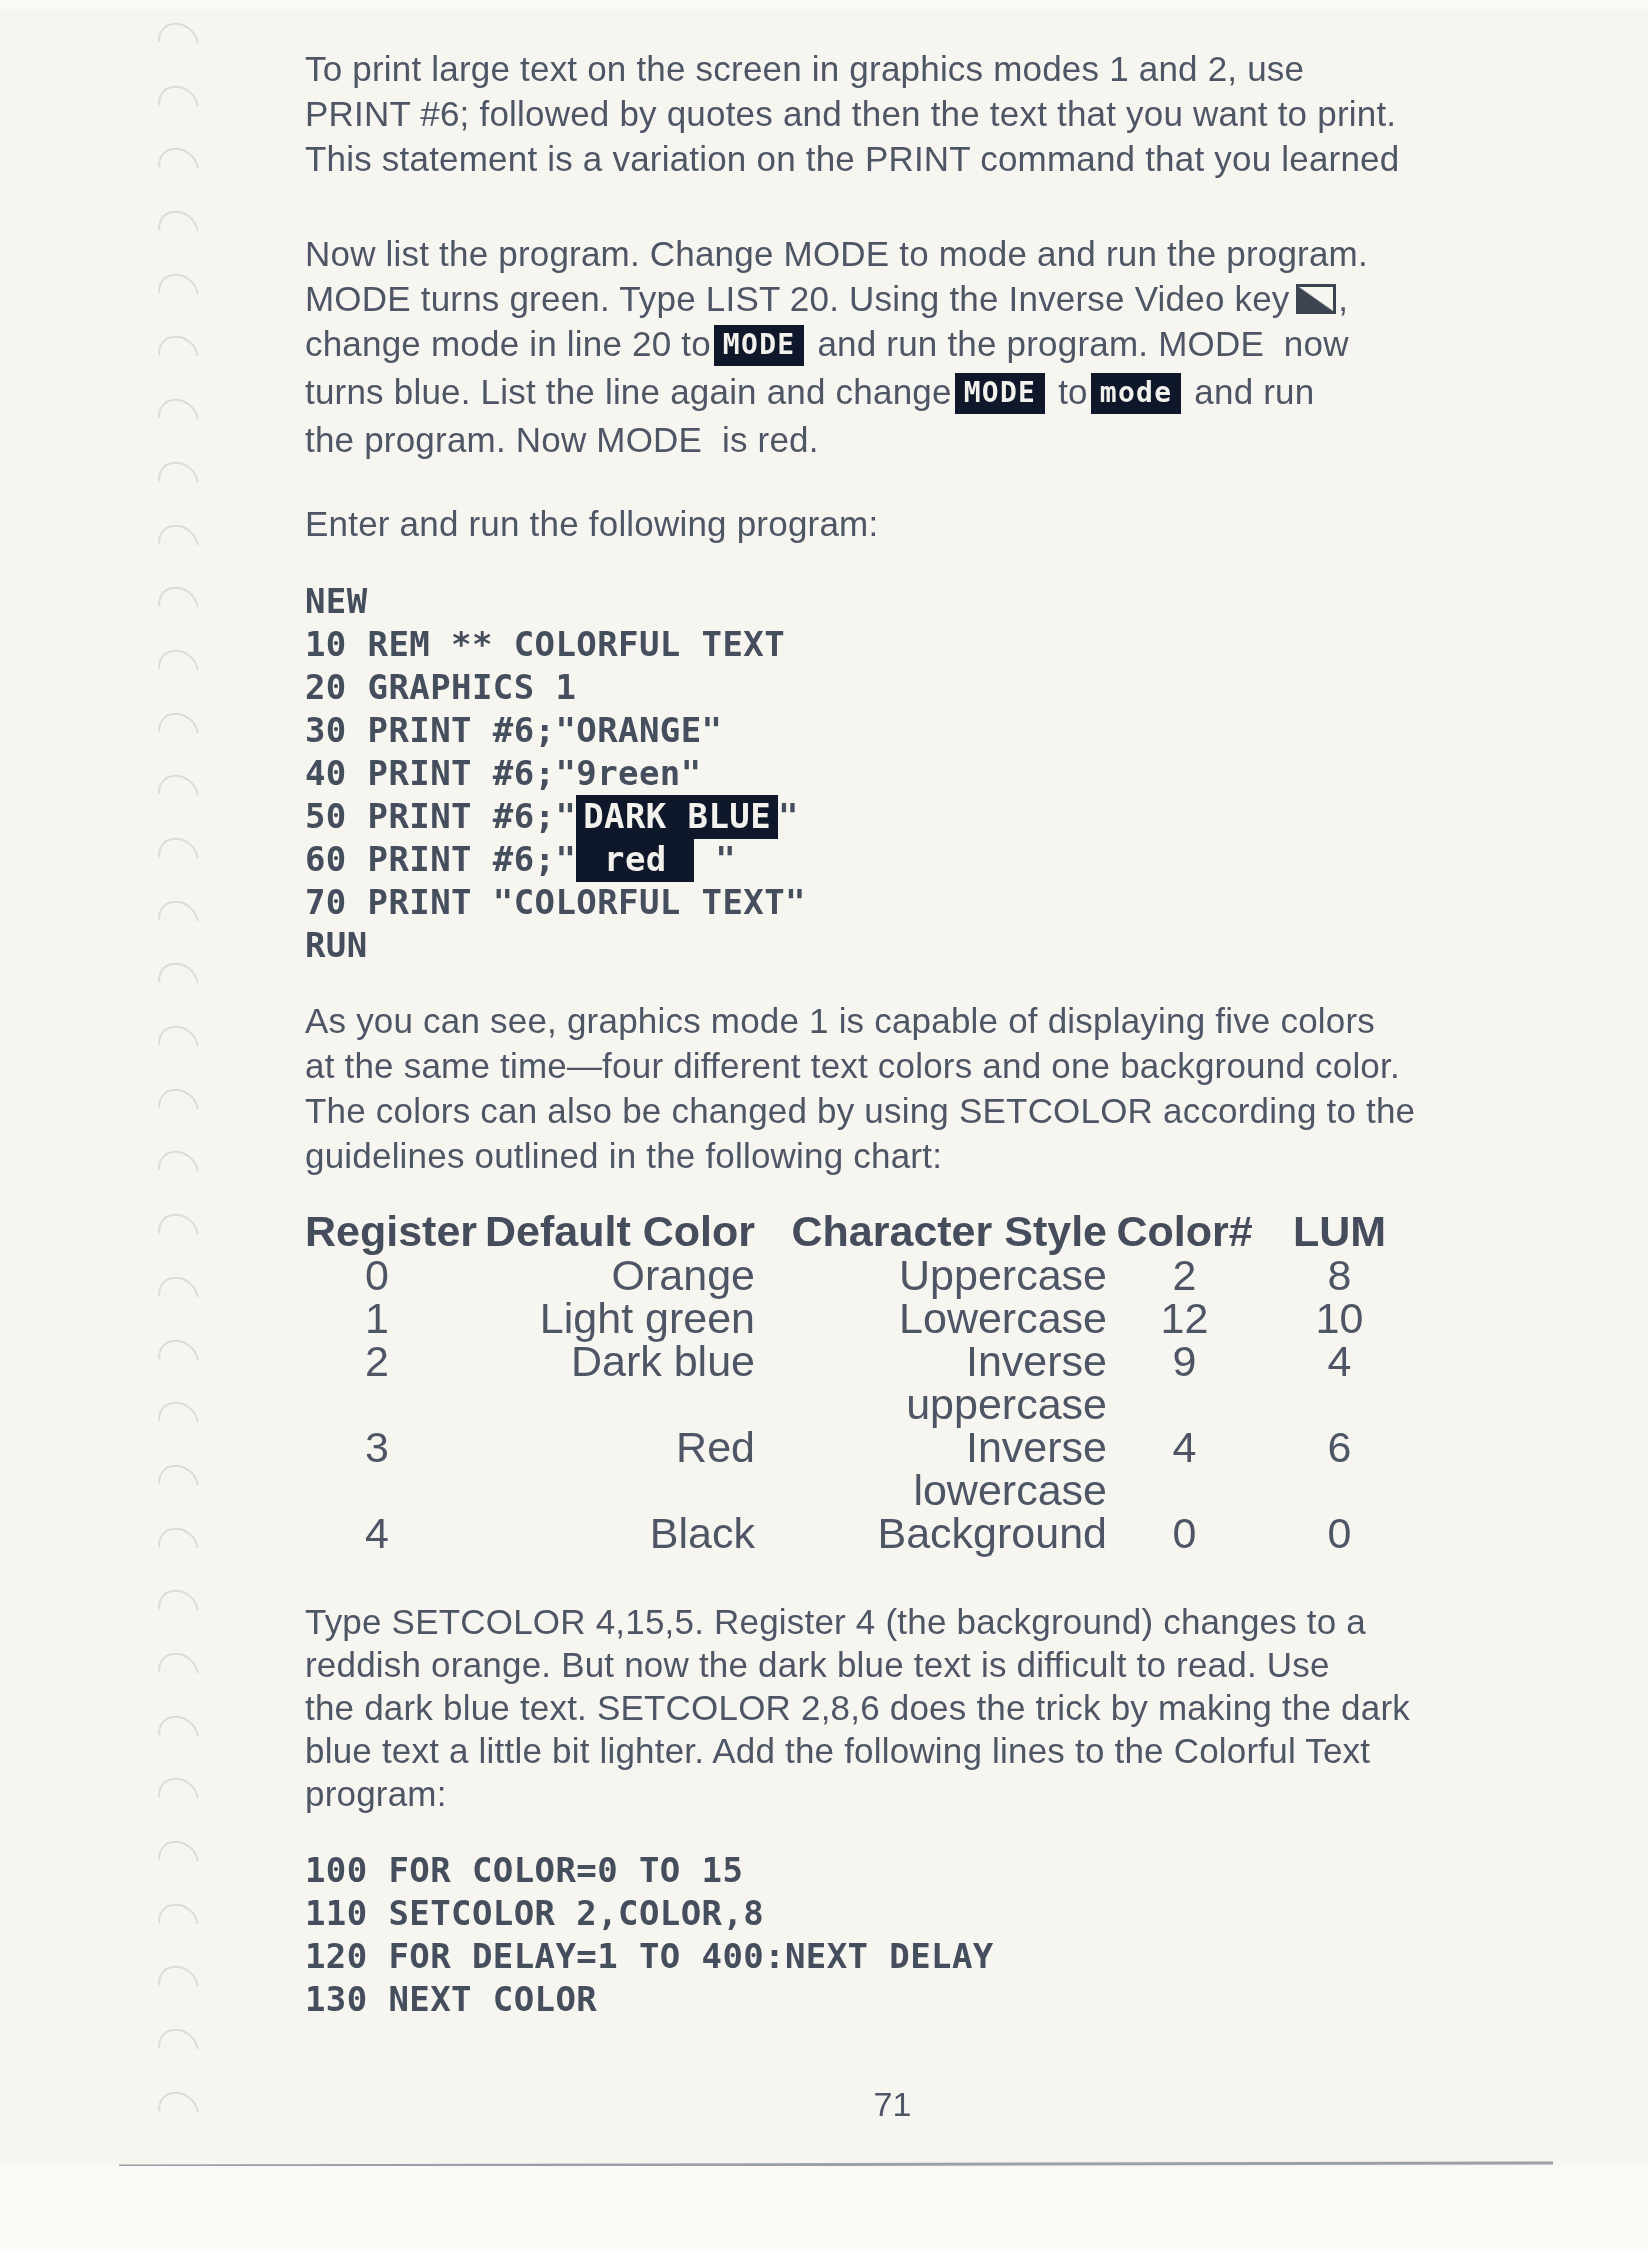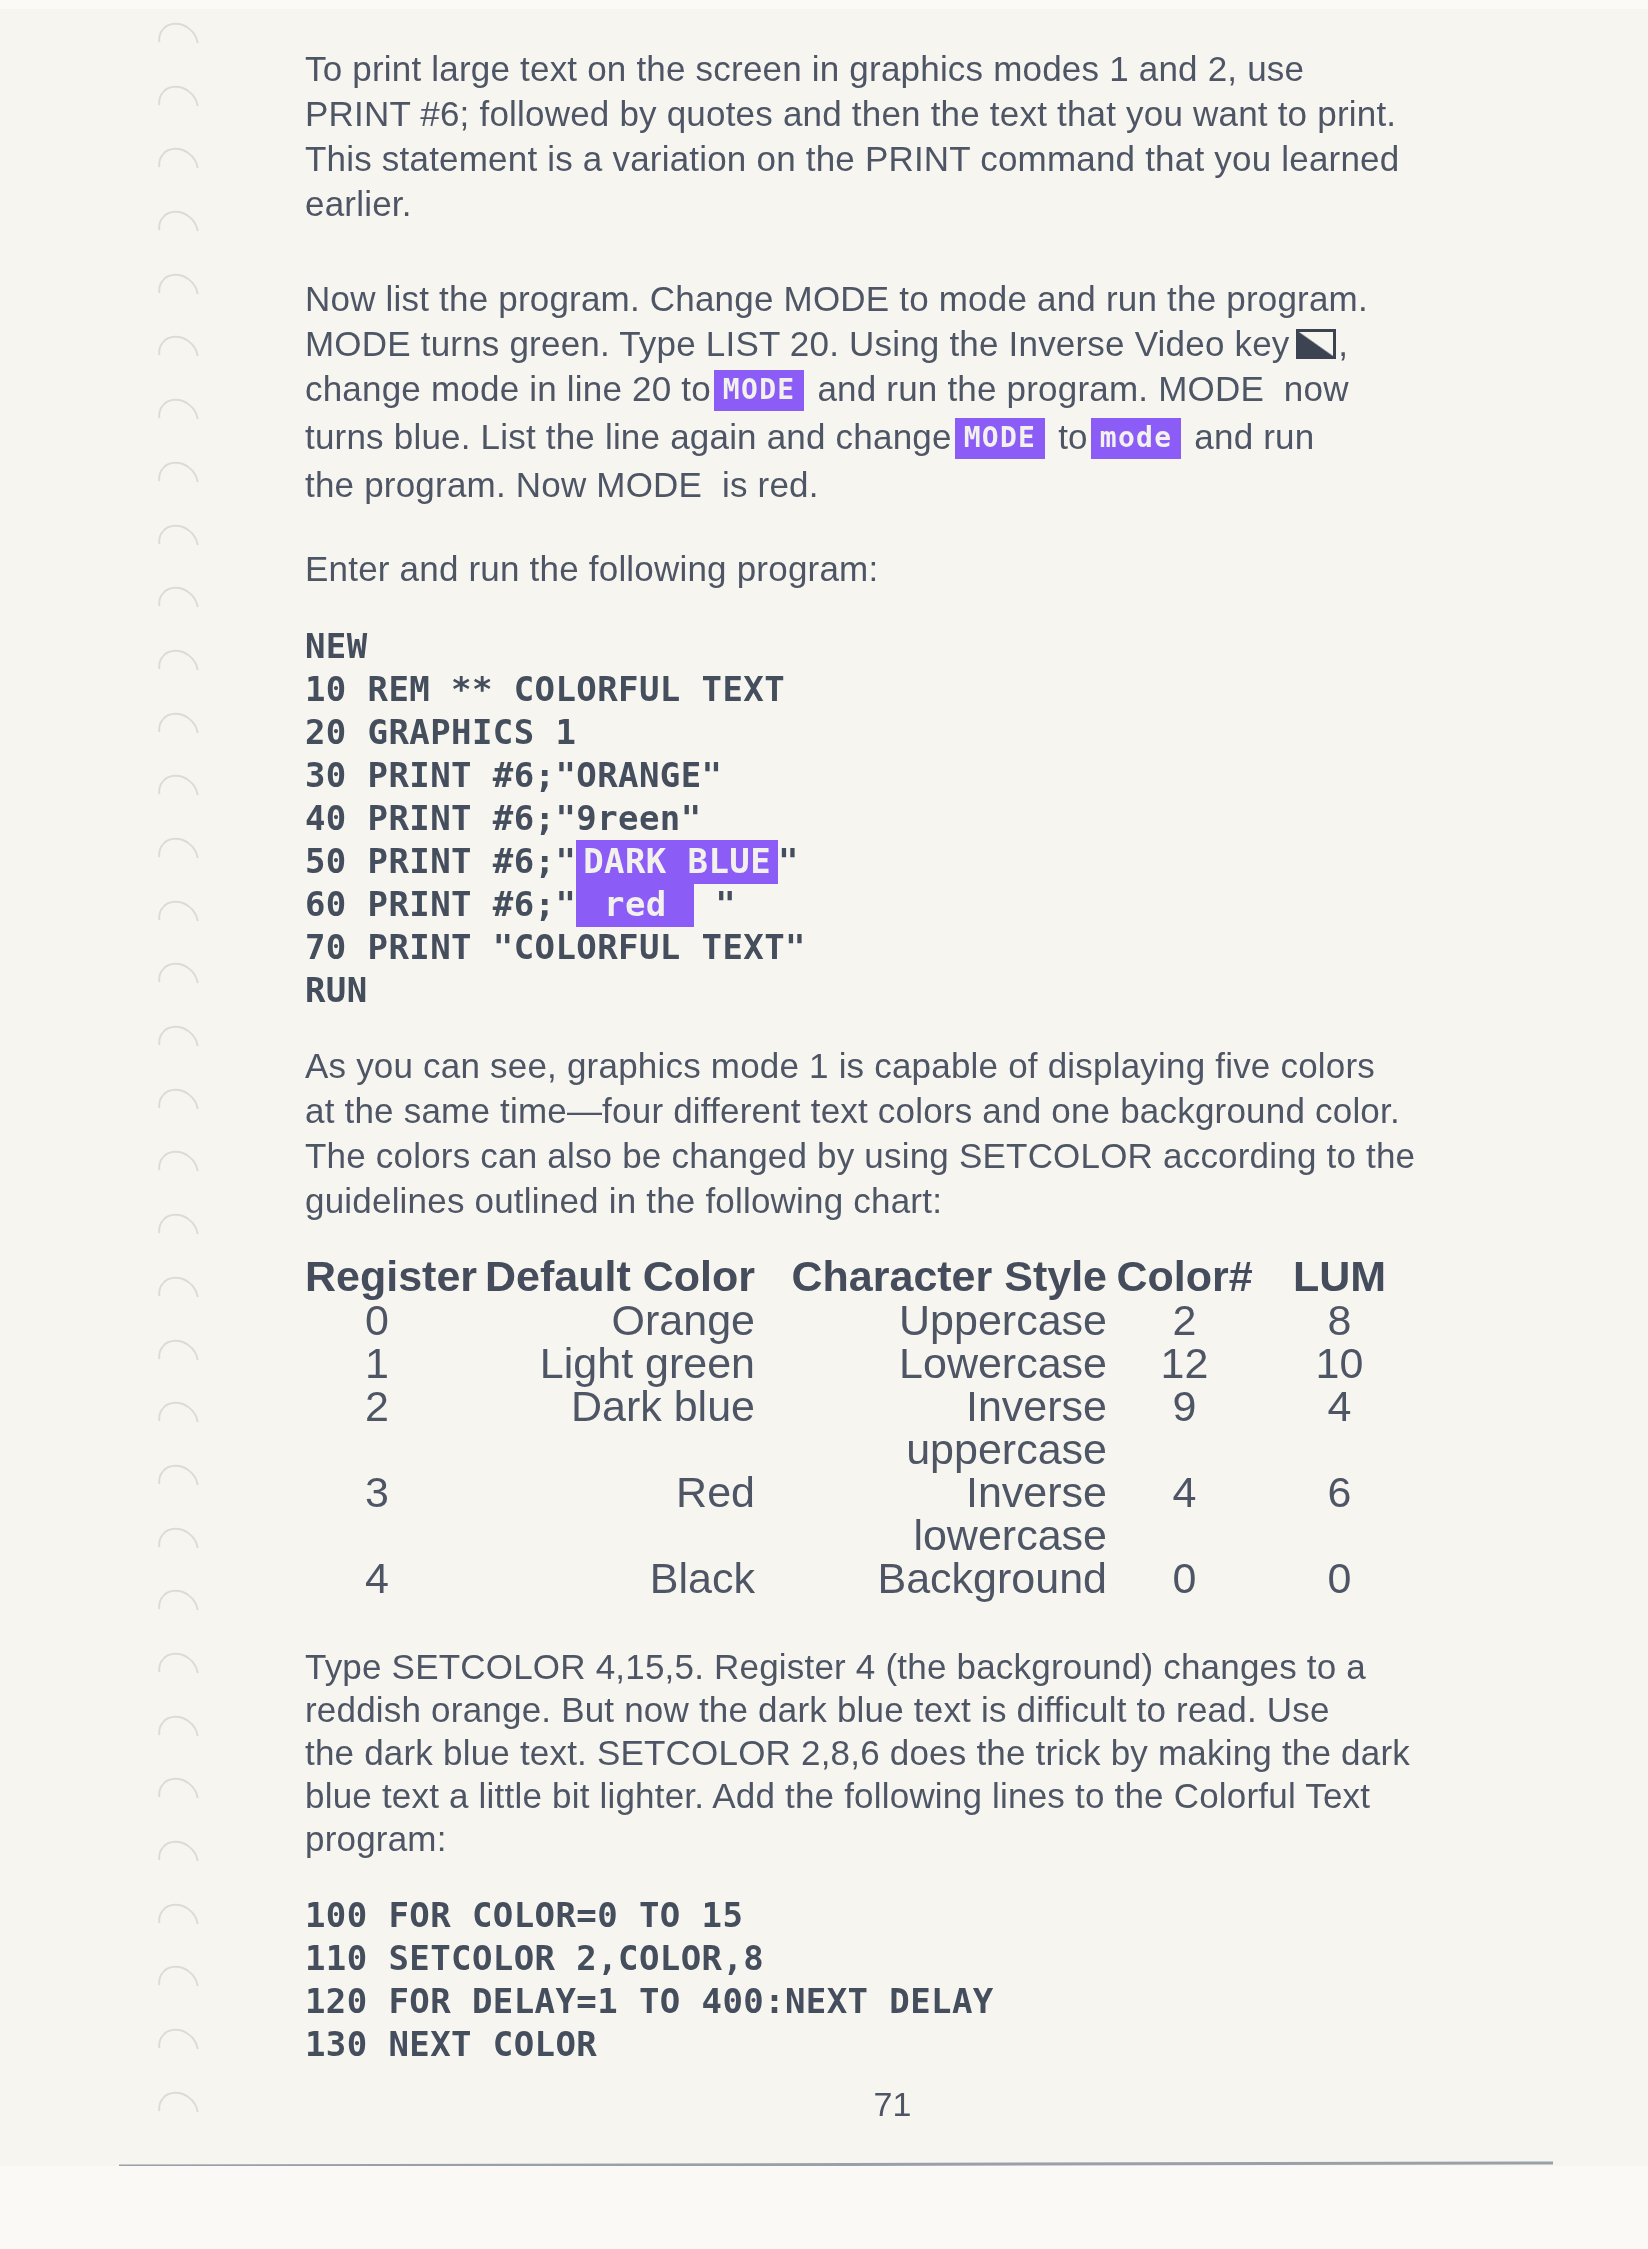--- a/index.html
+++ b/index.html
@@ -14,21 +14,21 @@
     position:absolute;left:157px;width:39px;height:33px;border-radius:50%;
     border:2.6px solid transparent;border-top-color:#d8d7d2;border-left-color:#d8d7d2;
     transform:rotate(40deg);opacity:.85;
   }
   #content{position:absolute;left:305px;top:0;width:1245px;}
   .para{font-size:35px;line-height:45px;letter-spacing:0.2px;}
   .para .line{white-space:pre;}
   .code{font-family:"DejaVu Sans Mono",monospace;font-weight:700;
         font-size:34px;line-height:43px;color:#454e5d;letter-spacing:0.4px;}
   .code .line{white-space:pre;}
-  .inv{background:#8b5cf6;color:#f2f1ec;white-space:pre;}
+  .inv{background:#0f172a;color:#f2f1ec;white-space:pre;}
   .para .inv{
     font-family:"DejaVu Sans Mono",monospace;font-weight:700;font-size:28px;
     letter-spacing:1.3px;padding:3.4px 8.6px 4.3px;margin:0 3.4px;position:relative;top:-1.7px;
   }
   .code .inv{padding:0.9px 6.9px 2.6px;}
   .key-icon{
     display:inline-block;width:34px;height:24px;margin:0 1.7px 0 6.9px;vertical-align:-2.6px;
     border:3.4px solid #3c4452;
     background:linear-gradient(to top right,#3c4452 48%,#f7f5f0 52%);
   }
@@ -96,21 +96,20 @@
     <span class="ring" style="top: 1967px;"></span>
     <span class="ring" style="top: 2030px;"></span>
     <span class="ring" style="top: 2093px;"></span>
   </div>
 
 <main id="content">
     <div class="para b-intro-paragraph">
       <div class="line"><span>To print large text on the screen in graphics modes 1 and 2, use</span></div>
       <div class="line"><span>PRINT #6; followed by quotes and then the text that you want to print.</span></div>
       <div class="line"><span>This statement is a variation on the PRINT command that you learned</span></div>
-      <div class="line"><span>earlier.</span></div>
     </div>
     <div class="para b-mode-paragraph">
       <div class="line"><span>Now list the program. Change MODE to mode and run the program.</span></div>
       <div class="line"><span>MODE turns green. Type LIST 20. Using the Inverse Video key</span><span class="key-icon"></span><span>,</span></div>
       <div class="line"><span>change mode in line 20 to</span><span class="inv">MODE</span><span> and run the program. MODE  now</span></div>
       <div class="line"><span>turns blue. List the line again and change</span><span class="inv">MODE</span><span> to</span><span class="inv">mode</span><span> and run</span></div>
       <div class="line"><span>the program. Now MODE  is red.</span></div>
     </div>
     <div class="para b-enter-paragraph">
       <div class="line"><span>Enter and run the following program:</span></div>

